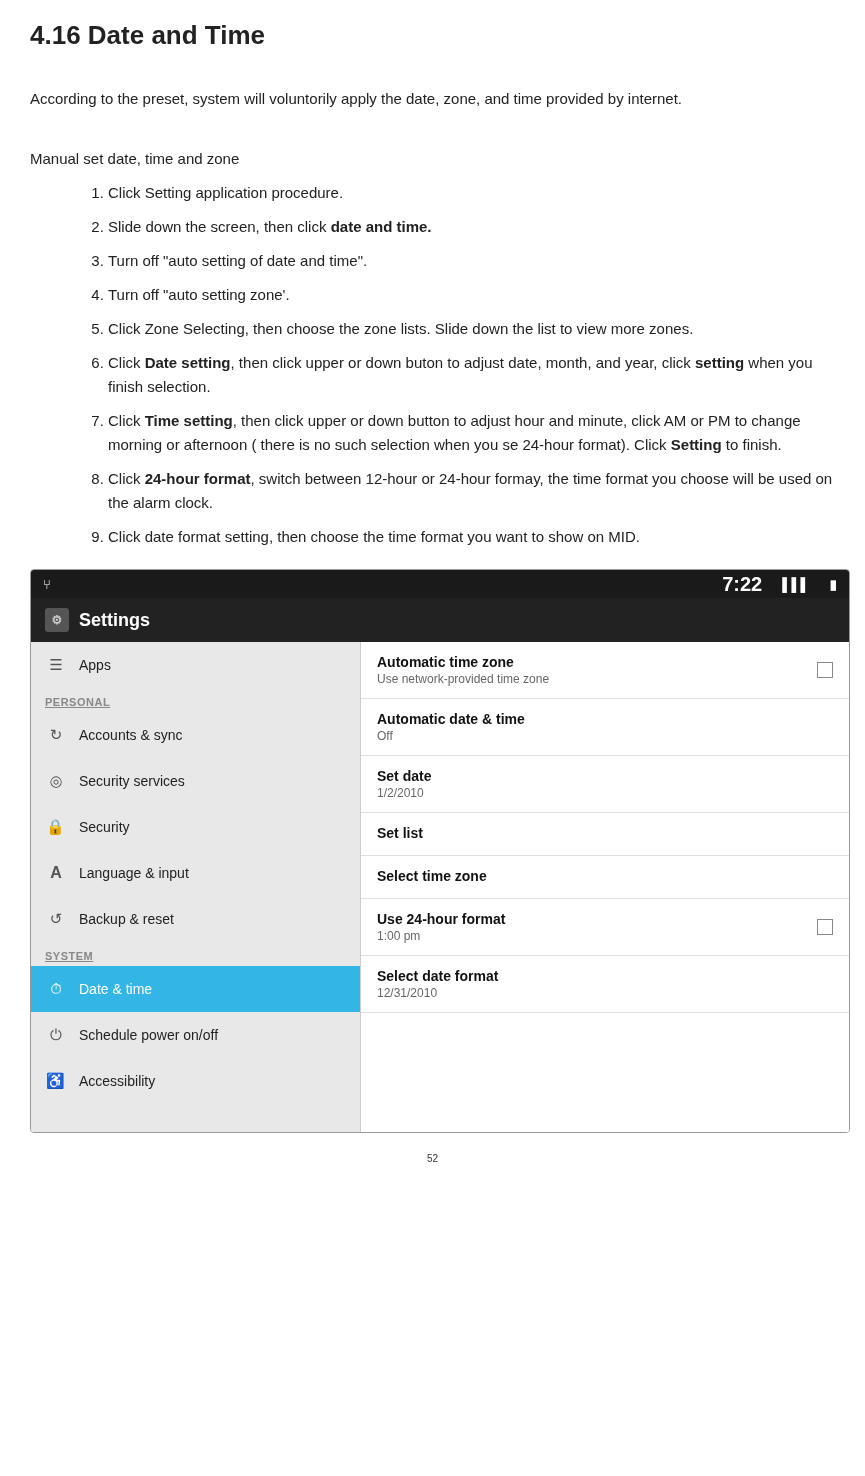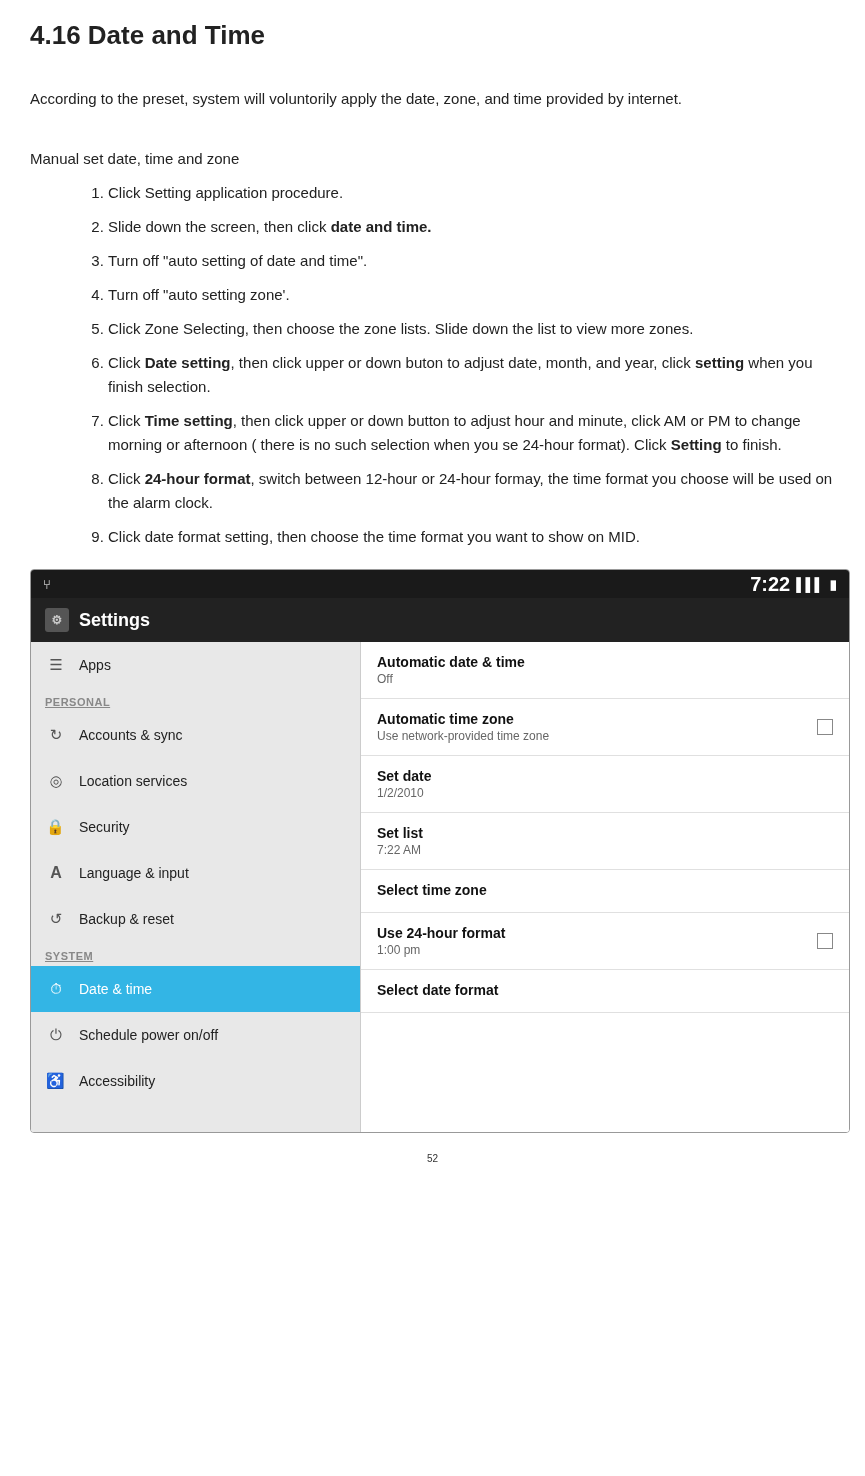--- a/index.html
+++ b/index.html
@@ -58,21 +58,21 @@
       font-size: 13px;
     }
     .status-bar-left {
       display: flex;
       align-items: center;
       gap: 6px;
     }
     .status-bar-right {
       display: flex;
       align-items: center;
-      gap: 6px;
+      gap: 20px;
       font-size: 20px;
       font-weight: bold;
     }
     
     .title-bar {
       background: #222;
       color: #fff;
       padding: 8px 14px;
       font-size: 18px;
       font-weight: bold;
@@ -225,21 +225,21 @@
 
       <div class="sidebar-section-label">PERSONAL</div>
 
       <div class="sidebar-item">
         <span class="item-icon">↻</span>
         <span>Accounts &amp; sync</span>
       </div>
 
       <div class="sidebar-item">
         <span class="item-icon">◎</span>
-        <span>Location services</span>
+        <span>Security services</span>
       </div>
 
       <div class="sidebar-item">
         <span class="item-icon">🔒</span>
         <span>Security</span>
       </div>
 
       <div class="sidebar-item">
         <span class="item-icon" style="font-weight:bold;font-size:16px;">A</span>
         <span>Language &amp; input</span>
@@ -266,64 +266,64 @@
         <span class="item-icon">♿</span>
         <span>Accessibility</span>
       </div>
 
     </div>
 
     <div class="settings-content">
 
       <div class="setting-row">
         <div class="setting-row-info">
+          <div class="setting-row-title">Automatic time zone</div>
+          <div class="setting-row-subtitle">Use network-provided time zone</div>
+        </div>
+        <div class="setting-checkbox"></div>
+      </div>
+
+      <div class="setting-row">
+        <div class="setting-row-info">
           <div class="setting-row-title">Automatic date &amp; time</div>
           <div class="setting-row-subtitle">Off</div>
         </div>
       </div>
 
       <div class="setting-row">
         <div class="setting-row-info">
-          <div class="setting-row-title">Automatic time zone</div>
-          <div class="setting-row-subtitle">Use network-provided time zone</div>
-        </div>
-        <div class="setting-checkbox"></div>
-      </div>
-
-      <div class="setting-row">
-        <div class="setting-row-info">
           <div class="setting-row-title">Set date</div>
           <div class="setting-row-subtitle">1/2/2010</div>
         </div>
       </div>
 
       <div class="setting-row">
         <div class="setting-row-info">
           <div class="setting-row-title">Set list</div>
-          <div class="setting-row-subtitle">7:22 AM</div>
         </div>
       </div>
 
       <div class="setting-row">
         <div class="setting-row-info">
           <div class="setting-row-title">Select time zone</div>
         </div>
       </div>
 
       <div class="setting-row">
         <div class="setting-row-info">
           <div class="setting-row-title">Use 24-hour format</div>
           <div class="setting-row-subtitle">1:00 pm</div>
         </div>
         <div class="setting-checkbox"></div>
       </div>
 
       <div class="setting-row">
         <div class="setting-row-info">
           <div class="setting-row-title">Select date format</div>
+          <div class="setting-row-subtitle">12/31/2010</div>
         </div>
       </div>
 
     </div>
   </div>
 </div>
 
 <div class="page-num">52</div>
 
 </body></html>

